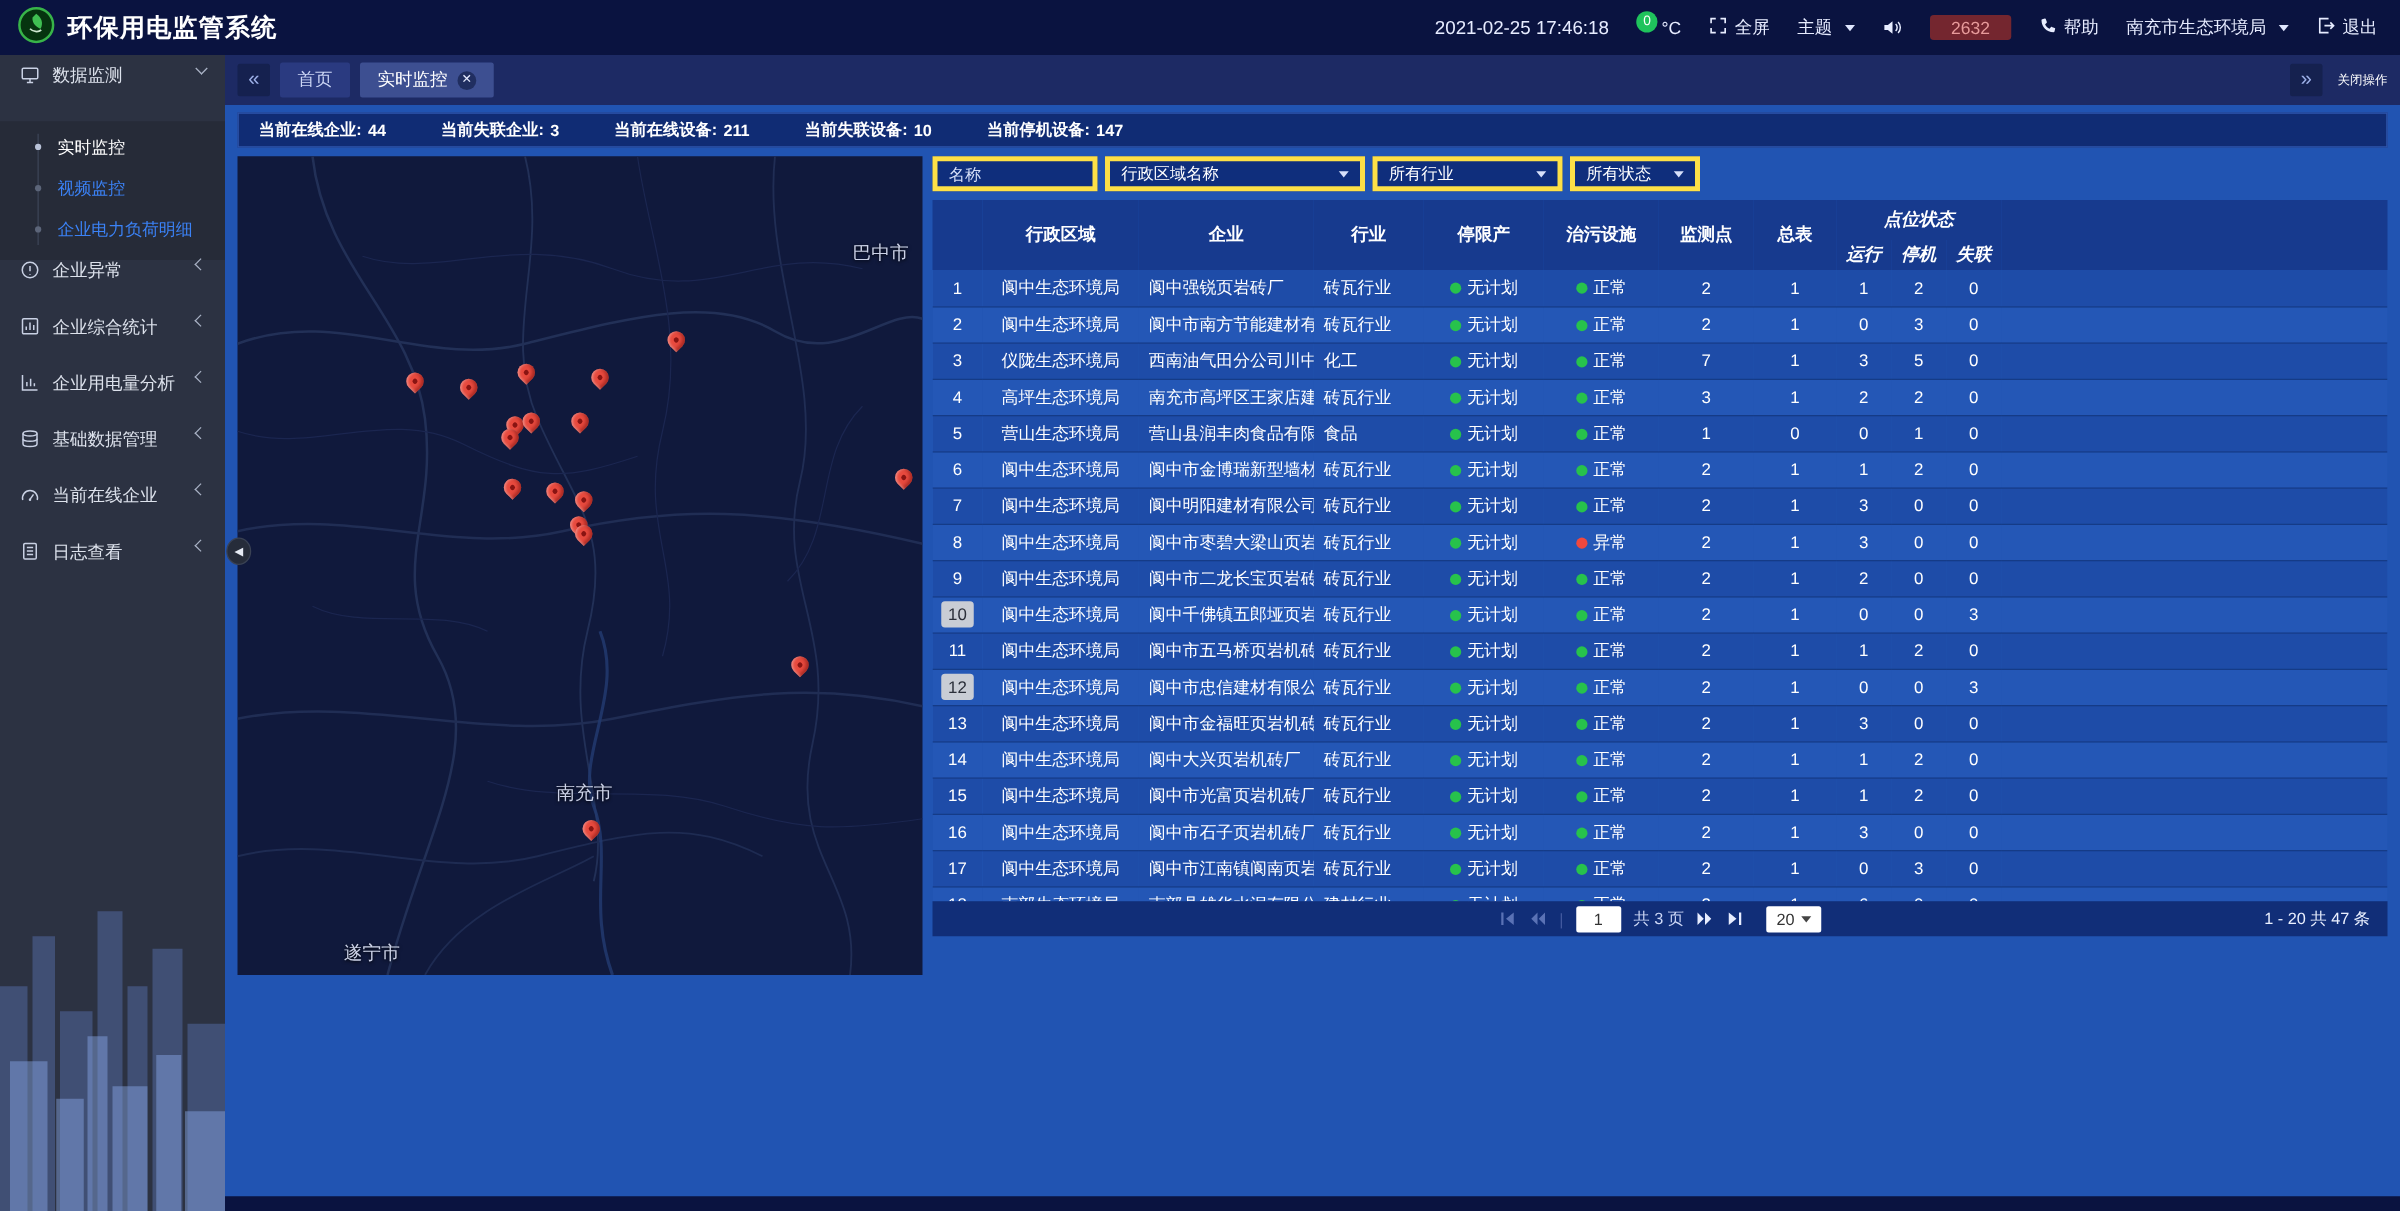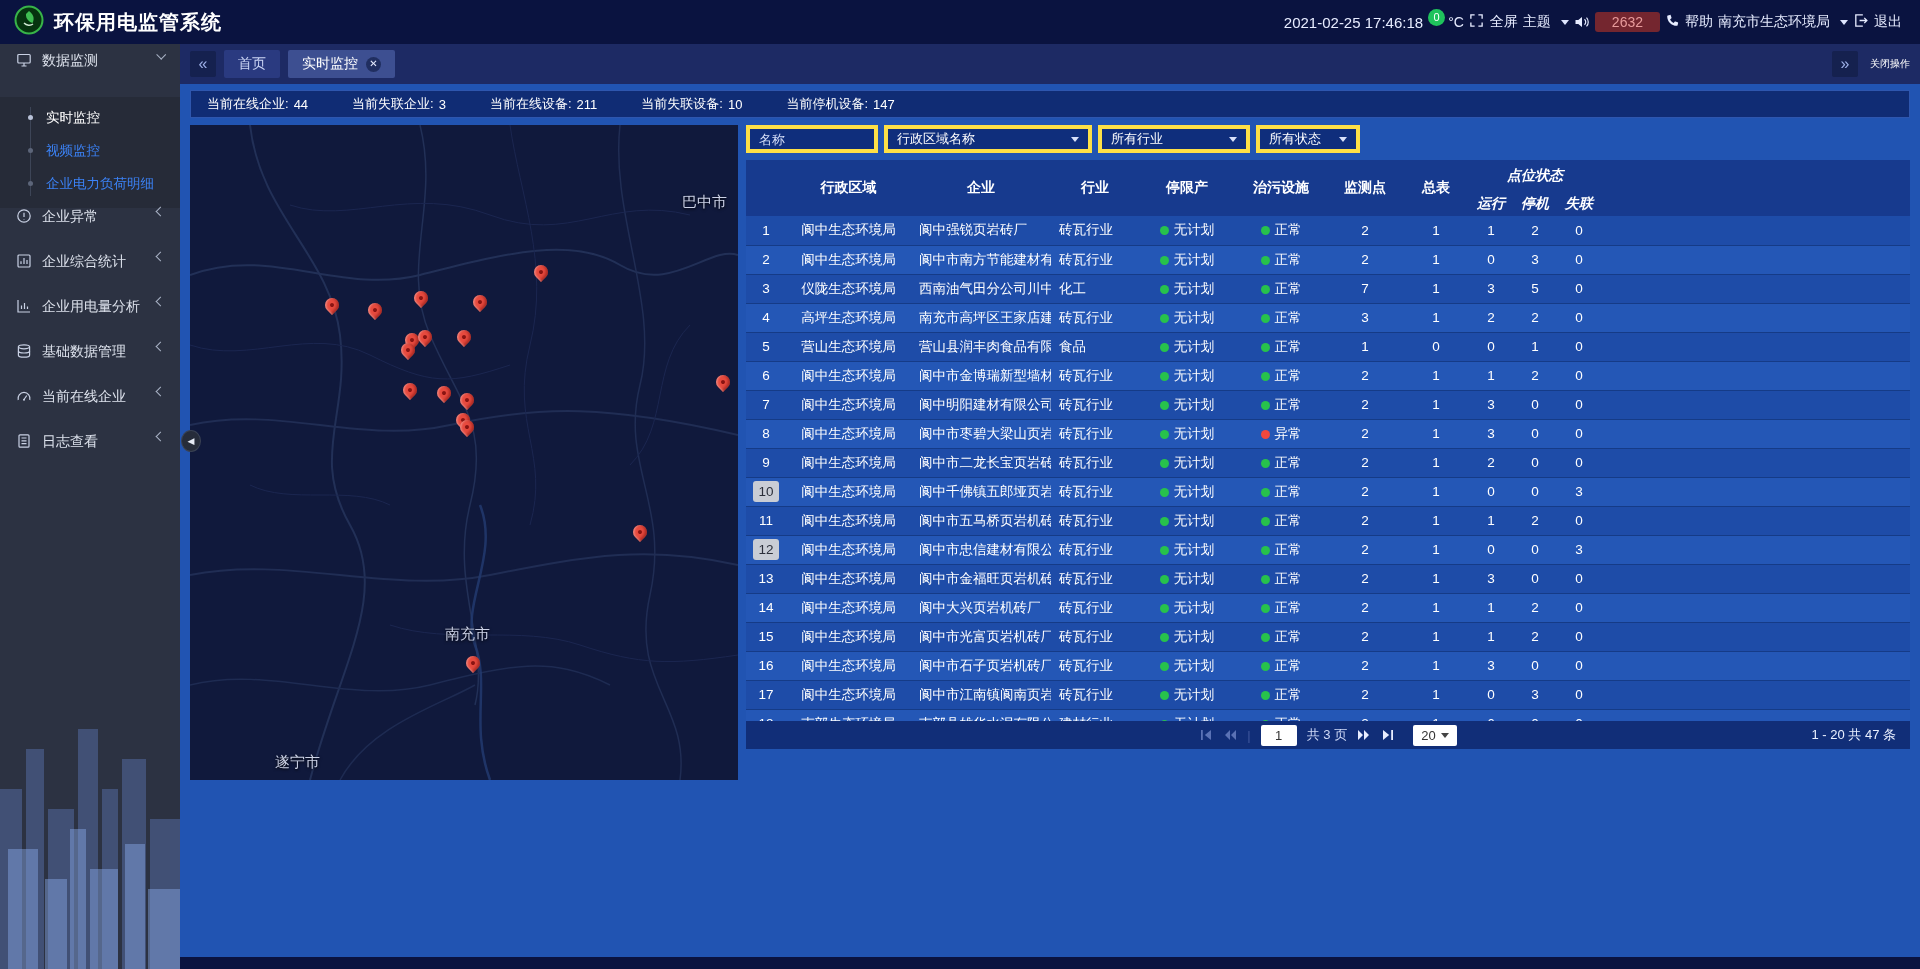--- a/index.html
+++ b/index.html
@@ -5,21 +5,21 @@
   * { margin:0; padding:0; box-sizing:border-box; }
   html,body { width:1920px; height:969px; overflow:hidden; background:#0a1340;
     font-family:"Liberation Sans","DejaVu Sans",sans-serif; }
   .app { width:100%; height:100%; display:flex; flex-direction:column; }
 
   
   .topbar { height:44px; background:#0a1340; display:flex; align-items:center;
     justify-content:space-between; padding:0 18px 0 14px; flex:0 0 auto; }
   .brand { display:flex; align-items:center; gap:10px; }
   .app-title { color:#fff; font-size:20px; font-weight:bold; letter-spacing:1px; }
-  .top-right { display:flex; align-items:center; gap:5px; color:#e7ecff; font-size:14px; }
+  .top-right { display:flex; align-items:center; gap:22px; color:#e7ecff; font-size:14px; }
   .top-item { display:flex; align-items:center; gap:6px; cursor:pointer; white-space:nowrap; }
   .datetime { font-size:15px; }
   .temp { display:flex; align-items:center; gap:3px; }
   .temp-badge { width:17px; height:17px; border-radius:50%; background:#1fc35c; color:#fff;
     font-size:11px; line-height:17px; text-align:center; transform:translateY(-5px); }
   .alarm-badge { background:#74262f; color:#e89b9b; border-radius:3px; padding:2px 17px;
     font-size:14px; cursor:pointer; }
   .caret { display:inline-block; width:0; height:0; border-left:4px solid transparent;
     border-right:4px solid transparent; border-top:5px solid #dfe6ff; margin-left:4px; }
 
@@ -58,21 +58,21 @@
   .tab-close { width:15px; height:15px; border-radius:50%; background:rgba(9,20,56,.55);
     color:#e6ebff; font-size:10px; line-height:14px; text-align:center; cursor:pointer; }
   .tabbar-right { margin-left:auto; display:flex; align-items:center; gap:12px; }
   .close-ops { color:#fff; font-size:10px; cursor:pointer; }
 
   .content-body { flex:1; background:#2154b2; display:flex; flex-direction:column;
     padding:6px 10px 0; position:relative; min-height:0; }
 
   .statsbar { height:28px; background:#102c74; border:1px solid #2e56ae; display:flex;
     align-items:center; gap:44px; padding:0 16px; flex:0 0 auto; }
-  .stat { display:flex; align-items:center; gap:5px; color:#fff; font-size:13px; white-space:nowrap; }
+  .stat { display:flex; align-items:center; gap:5px; color:#fff; font-size:13px; white-space:nowrap;font-weight:bold; }
 
   .panels { display:flex; gap:8px; margin-top:7px; align-items:flex-start; min-height:0; }
 
   
   .map-panel { width:548px; flex:0 0 548px; height:655px; background:#10193c; position:relative; }
   .map-roads { position:absolute; left:0; top:0; }
   .pin-wrap { position:absolute; width:14px; height:14px; transform:translate(-50%,-100%); cursor:pointer; z-index:3; }
   .pin { width:14px; height:14px; background:#e84a3e; border-radius:50% 50% 50% 0;
     transform:rotate(-45deg); box-shadow:inset 1px 1px 2px rgba(255,255,255,.35), inset -1px -2px 3px rgba(90,0,0,.45); position:relative; }
   .pin::after { content:''; position:absolute; left:5px; top:5px; width:4px; height:4px;

